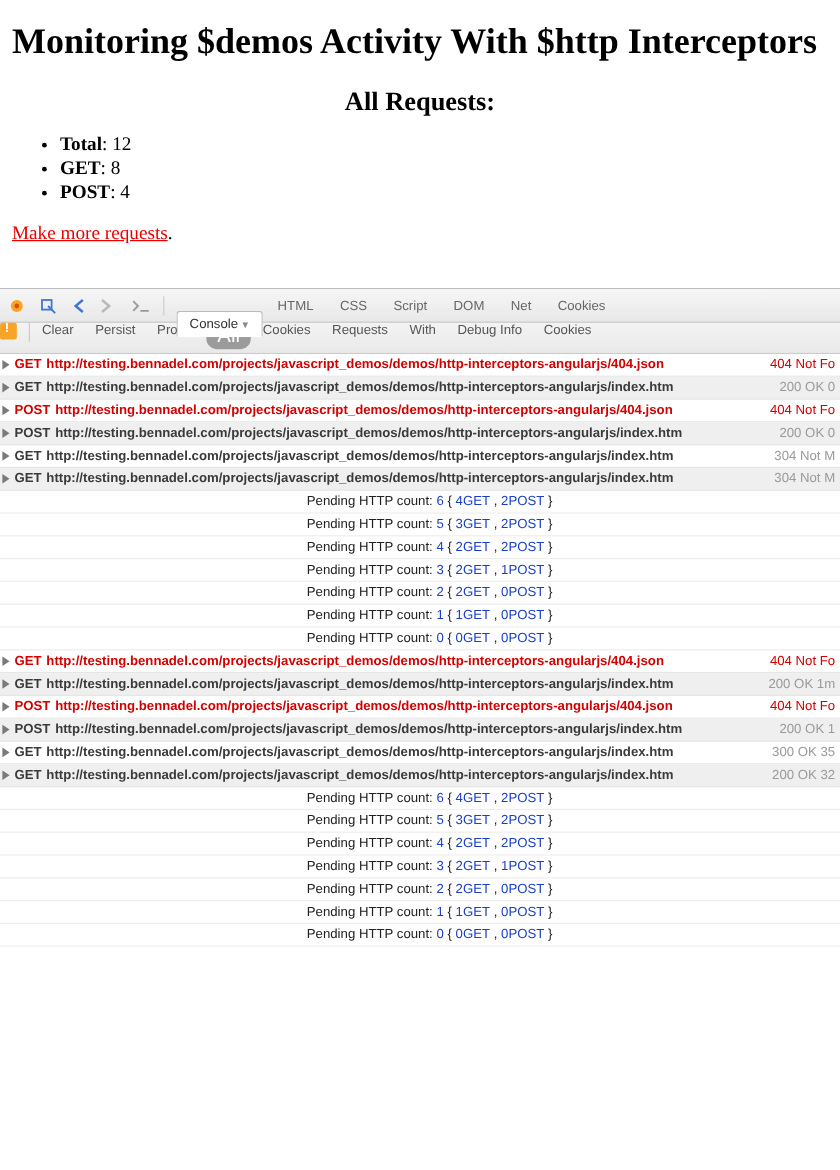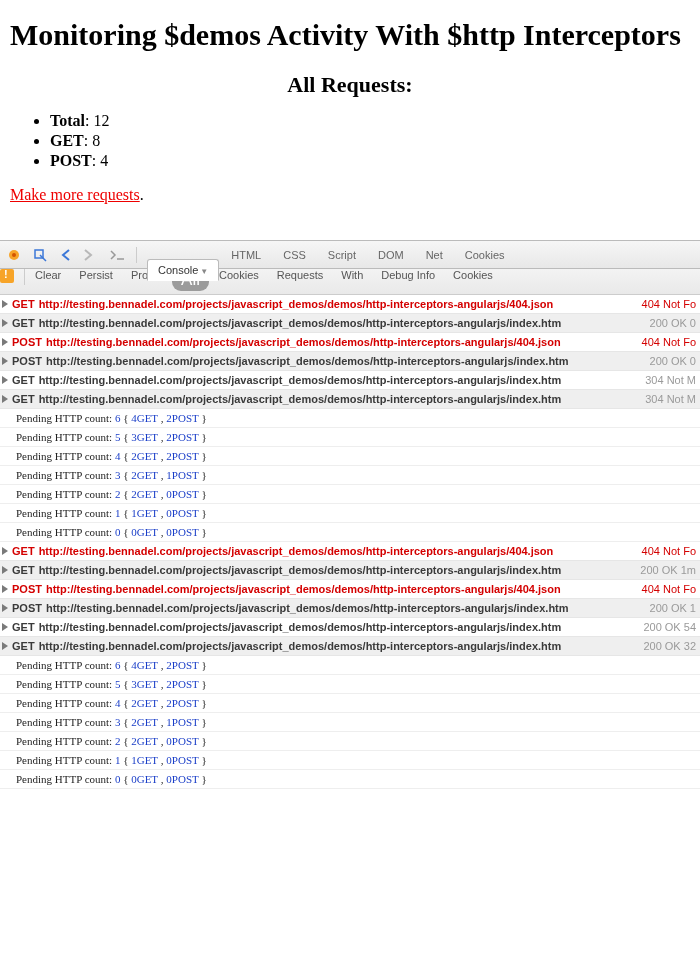--- a/index.html
+++ b/index.html
@@ -96,25 +96,26 @@
   }
   .method { font-weight:bold; margin-right:4px;}
   .url { font-weight:bold; }
   .err .method, .err .url, .err .status { color:#d40000; }
   .ok .method, .ok .url { color:#3a3a3a; }
   .status { margin-left:auto; color:#9a9a9a; padding-left:10px; font-weight:normal;}
   .err .status { color:#d40000; }
 
   .logrow {
     display:flex;align-items:center;height:19px;border-bottom:1px solid #eee;
-    font-family: Liberation Serif, serif;
+    font-family: Liberation Sans, sans-serif;
     font-size:11px;
     padding-left:16px;
     color:#222;
     white-space:pre;
+    justify-content:center;
   }
   .logrow .num { color:#1a3ec8; }
   .logrow .kw { color:#1a3ec8; }
 
   svg { display:block; }
 </style>
 </head>
 <body>
 
 <div class="page">
@@ -260,21 +261,21 @@
       <div class="row ok shade">
         <div class="tri"></div>
         <span class="method">POST</span>
         <span class="url">http://testing.bennadel.com/projects/javascript_demos/demos/http-interceptors-angularjs/index.htm</span>
         <span class="status">200 OK 1</span>
       </div>
       <div class="row ok">
         <div class="tri"></div>
         <span class="method">GET</span>
         <span class="url">http://testing.bennadel.com/projects/javascript_demos/demos/http-interceptors-angularjs/index.htm</span>
-        <span class="status">200 OK 54</span>
+        <span class="status">300 OK 35</span>
       </div>
       <div class="row ok shade">
         <div class="tri"></div>
         <span class="method">GET</span>
         <span class="url">http://testing.bennadel.com/projects/javascript_demos/demos/http-interceptors-angularjs/index.htm</span>
         <span class="status">200 OK 32</span>
       </div>
       <div class="logrow">Pending HTTP count: <span class="num">6</span> { <span class="num">4</span> <span class="kw">GET</span> , <span class="num">2</span> <span class="kw">POST</span> }</div>
       <div class="logrow">Pending HTTP count: <span class="num">5</span> { <span class="num">3</span> <span class="kw">GET</span> , <span class="num">2</span> <span class="kw">POST</span> }</div>
       <div class="logrow">Pending HTTP count: <span class="num">4</span> { <span class="num">2</span> <span class="kw">GET</span> , <span class="num">2</span> <span class="kw">POST</span> }</div>

